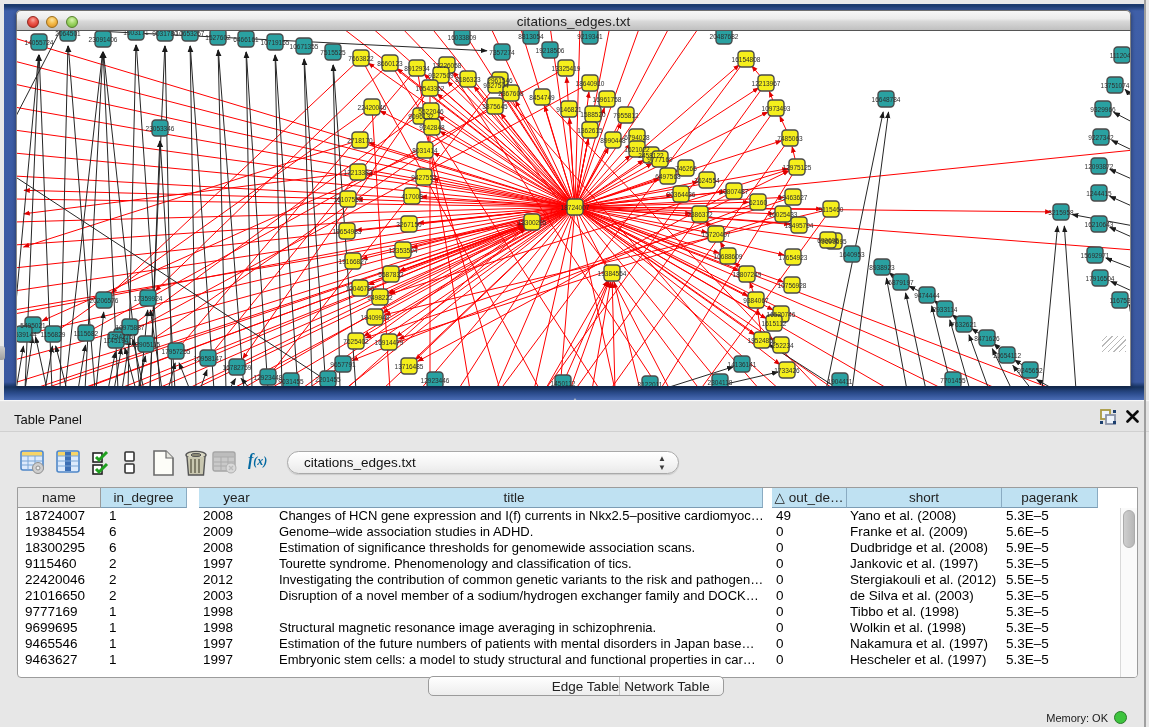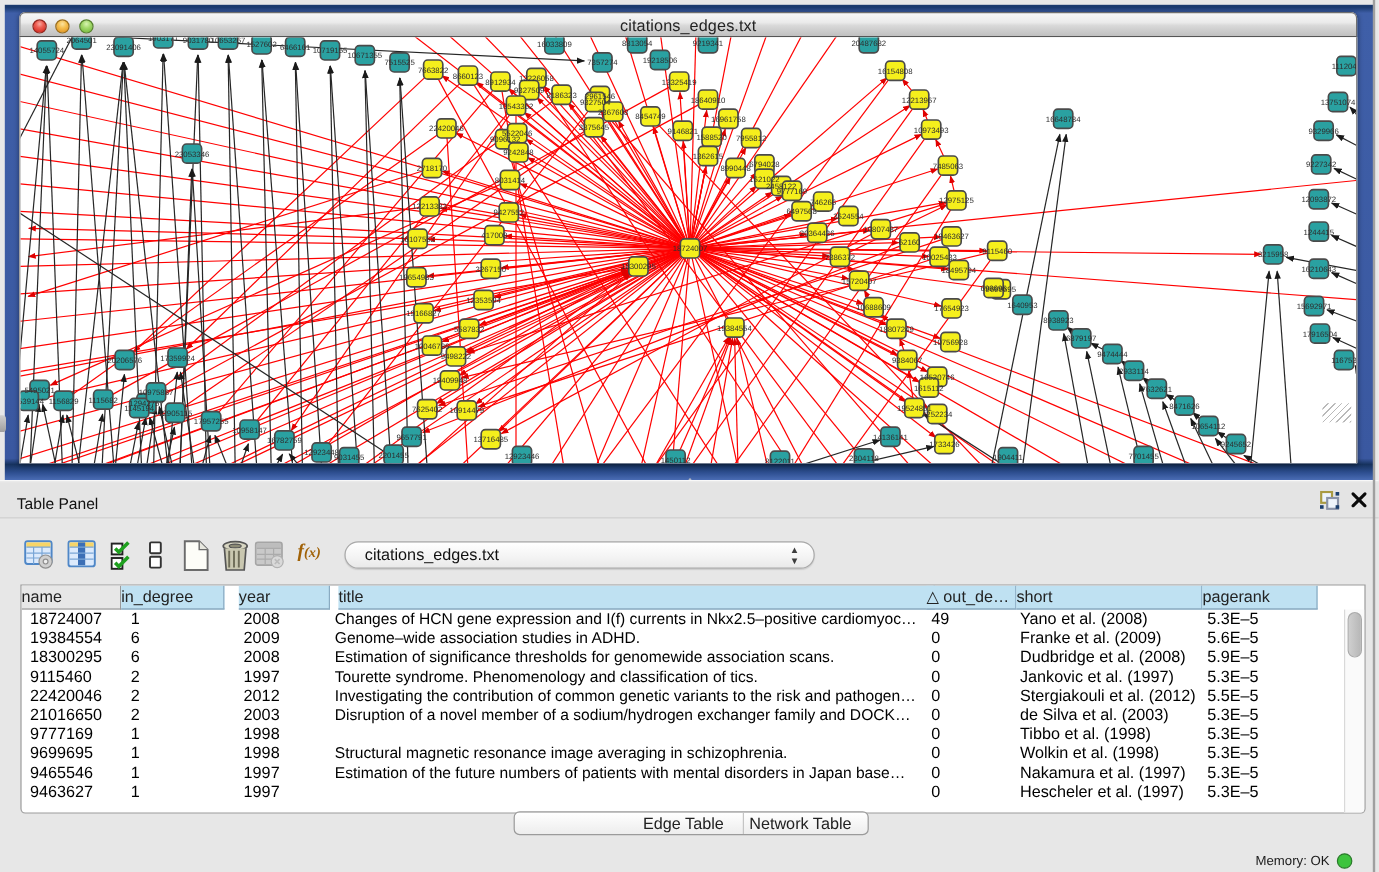--- a/index.html
+++ b/index.html
@@ -24,43 +24,43 @@
 #phead { position:absolute; left:0; top:1px; width:100%; height:30px; background:#e4e4e4; border-bottom:1px solid #d0d0d0;text-align:right;}
 #phead span { position:absolute; left:14px; top:10px; font-size:13px; color:#111; }
 .icon { position:absolute; top:49px; }
 #dd { position:absolute; left:287px; top:50px; width:392px; height:23px; border:1px solid #a9a9a9; border-radius:12px;
   background:linear-gradient(180deg,#ffffff 0%,#f3f3f3 60%,#e9e9e9 100%); box-shadow:0 1px 1px rgba(0,0,0,.12); }
 #dd span { position:absolute; left:16px; top:3px; font-size:13.5px; color:#111; }
 #dd .uds { position:absolute; right:12px; top:2px; font-size:8px; color:#3c3c3c; line-height:9px; text-align:center; }
 
 #tbl { position:absolute; left:17px; top:86px; width:1121px; height:191px; background:#fff; border:1px solid #9c9c9c; border-radius:0 0 4px 4px; overflow:hidden; }
 #thead { position:absolute; left:0; top:0; width:100%; height:20px; font-size:13.5px; color:#222; }
-#thead div { position:absolute; top:0; height:20px; line-height:20px; background:#bfe1f2; border-right:1px solid #8aabc2; border-bottom:1px solid #7c9cb4; }
+#thead div { position:absolute; top:0; height:20px; text-align:center; line-height:20px; background:#bfe1f2; border-right:1px solid #8aabc2; border-bottom:1px solid #7c9cb4; }
 #thead .h0 { left:0; width:83px; background:#e7e7e7; border-right:1px solid #9a9a9a; border-bottom:1px solid #9a9a9a; }
 #thead .h1 { left:83px; width:86px; }
 #thead .h2 { left:181px; width:76px; }
-#thead .h3 { left:264px; width:497px; }
+#thead .h3 { left:248px; width:497px; }
 #thead .h4 { left:754px; width:75px; }
 #thead .h5 { left:829px; width:155px; }
 #thead .h6 { left:984px; width:96px; }
 #tbody { position:absolute; left:0; top:20px; width:100%; font-size:13.5px; color:#000; }
 .tr { position:relative; height:16px; line-height:16px; white-space:nowrap; }
 .tr div { position:absolute; top:0; overflow:hidden; }
 .c0 { left:7px; width:78px; } .c1 { left:91px; width:90px; } .c2 { left:185px; width:66px; }
 .c3 { left:261px; width:492px; font-size:13px; } .c4 { left:758px; width:70px; } .c5 { left:832px; width:150px; }
 .c6 { left:988px; width:92px; }
 #vsb { position:absolute; right:0px; top:20px; width:17px; height:172px; background:#fafafa; border-left:1px solid #d9d9d9; }
 #vsb .th { position:absolute; left:2px; top:2px; width:12px; height:38px; border-radius:7px;
   background:linear-gradient(90deg,#cfcfcf,#b7b7b7); border:1px solid #ababab; }
 
 #tabs { position:absolute; left:428px; top:275px; width:296px; height:20px; border:1px solid #9b9b9b; border-radius:5px;
   background:linear-gradient(180deg,#ffffff,#ededed); font-size:13.5px; overflow:hidden; }
 #tabs .seg { position:absolute; top:0; height:100%; text-align:center; line-height:19px; color:#222; }
 #tabs .sel { left:0; width:91px; background:linear-gradient(180deg,#939393,#6e6e6e); color:#f4f4f4; border-right:1px solid #888;margin-top:20px; }
-#tabs .s2 { left:91px; width:100px; border-right:1px solid #c4c4c4; }
+#tabs .s2 { left:91px; width:100px; border-right:1px solid #c4c4c4;text-align:right; }
 #tabs .s3 { left:181px; width:114px; }
 
 #status { position:absolute; left:0; top:303px; width:1149px; height:24px; }
 #status span { position:absolute; right:41px; top:8px; font-size:11px; color:#1a1a1a; }
 #memdot { position:absolute; right:22px; top:7px; width:13px; height:13px; border-radius:50%;
   background:#3ec43e; border:1.5px solid #2b7a2b; }
 #rightline { position:absolute; left:1144px; top:0; width:2px; height:727px; background:#9f9f9f; }
 </style></head>
 <body>
 <div id="bluepanel"></div>
@@ -692,21 +692,21 @@
     <path d="M3 7 L4.5 25 L19.5 25 L21 7" fill="#c9c7b0" stroke="#555" stroke-width="1.4"></path>
     <path d="M7 9 v14 M11 9 v14 M15 9 v14" stroke="#6e6c58" stroke-width="1.6"></path>
   </svg>
   <svg class="icon" style="left:212px" width="26" height="25" viewBox="0 0 26 25">
     <rect x="1" y="2" width="22" height="19" rx="2" fill="#c9c9c9" stroke="#a5a5a5" stroke-width="1.4"></rect>
     <rect x="2" y="3" width="20" height="4" fill="#bdbdbd"></rect>
     <path d="M2 7 h20 M2 12 h20 M2 16 h20 M9 7 v13 M16 7 v13" stroke="#ababab" stroke-width="1"></path>
     <circle cx="19" cy="18" r="5" fill="#d9d9d9" stroke="#b1b1b1"></circle>
     <path d="M17 16 l4 4 m0 -4 l-4 4" stroke="#bbb" stroke-width="1.4"></path>
   </svg>
-  <div class="icon" style="left:248px;top:50px;font-size:16px;color:#a16207;font-style:italic;font-weight:bold;font-family:'Liberation Serif',serif">f<span style="font-size:12px;font-weight:bold">(x)</span></div>
+  <div class="icon" style="left:248px;top:50px;font-size:16px;color:#0369a1;font-style:italic;font-weight:bold;font-family:'Liberation Serif',serif">f<span style="font-size:12px;font-weight:bold">(x)</span></div>
   <div id="dd">
       <span>citations_edges.txt</span>
       <div class="uds">▲<br>▼</div>
     </div>
   <div id="tbl">
     <div id="thead">
       <div class="h0">name</div>
         <div class="h1">in_degree</div>
         <div class="h2">year</div>
       <div class="h3">title</div>
@@ -792,20 +792,21 @@
           <div class="c2">1997</div>
           <div class="c3">Estimation of the future numbers of patients with mental disorders in Japan base…</div>
           <div class="c4">0</div>
           <div class="c5">Nakamura et al. (1997)</div>
           <div class="c6">5.3E–5</div>
         </div>
 <div class="tr">
           <div class="c0">9463627</div>
           <div class="c1">1</div>
           <div class="c2">1997</div>
+          <div class="c3">Embryonic stem cells: a model to study structural and functional properties in car…</div>
           <div class="c4">0</div>
           <div class="c5">Hescheler et al. (1997)</div>
           <div class="c6">5.3E–5</div>
         </div>
     </div>
     <div id="vsb">
         <div class="th"></div>
       </div>
   </div>
   <div id="tabs">

